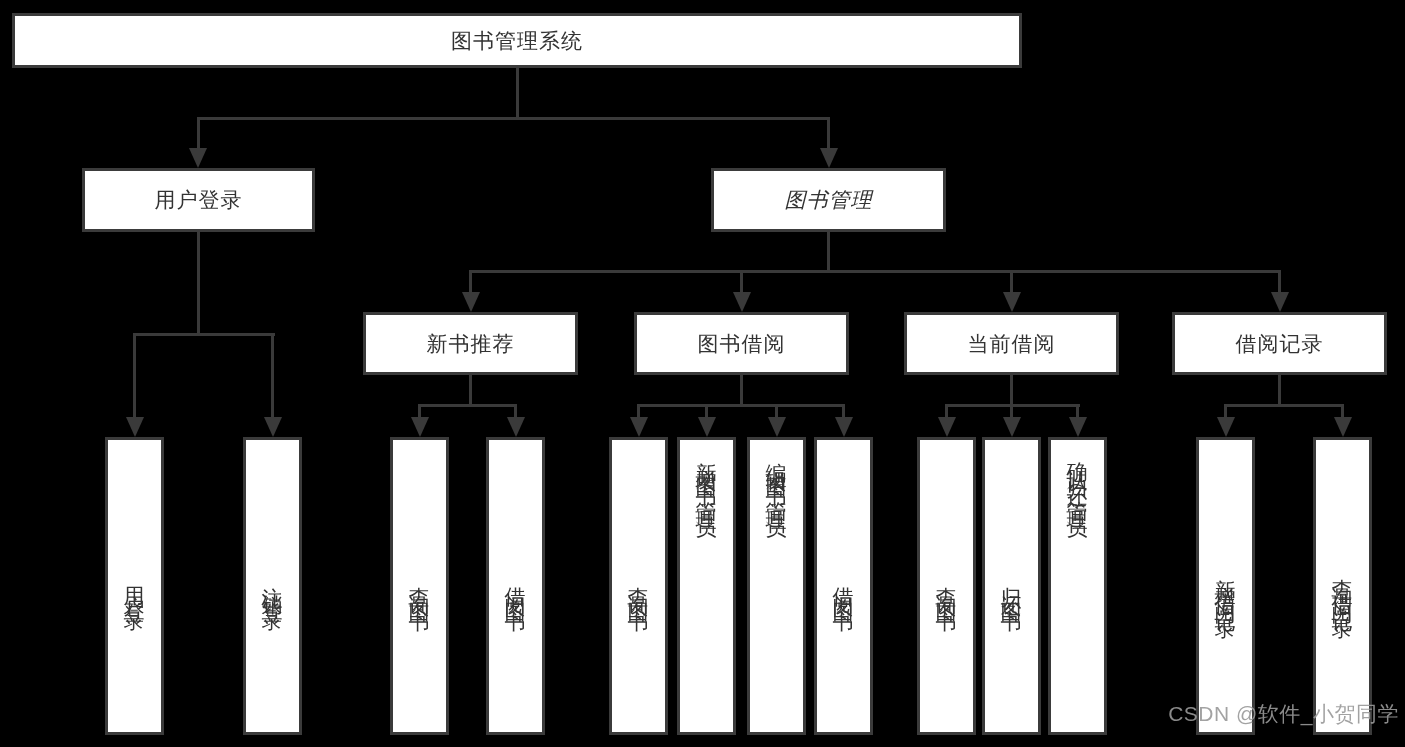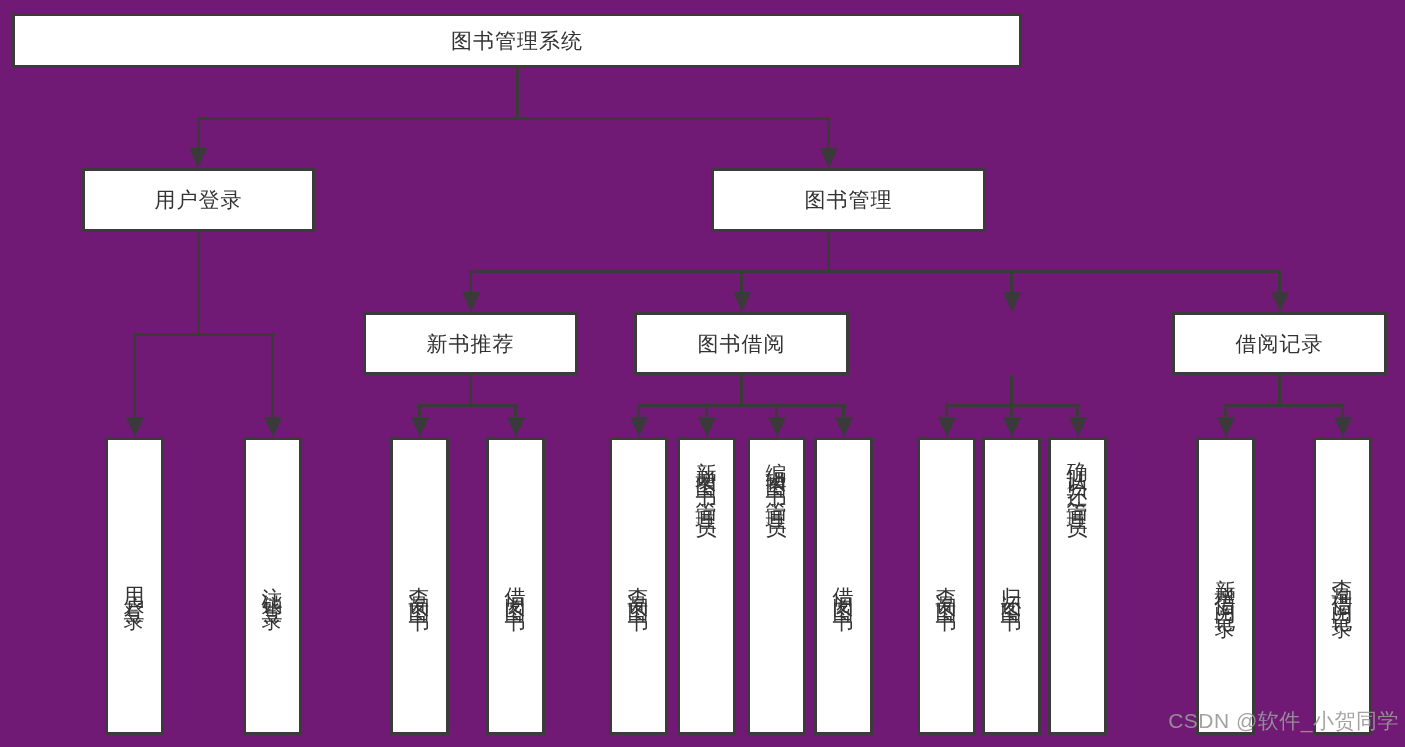--- a/index.html
+++ b/index.html
@@ -1,17 +1,17 @@
 <!DOCTYPE html>
 <html><head>
 <meta charset="utf-8">
 <style>
   html,body{margin:0;padding:0;background:#fff;}
   #canvas{
-    position:relative;width:1405px;height:747px;background:#701a75;overflow:hidden;
+    position:relative;width:1405px;height:747px;background:#000000;overflow:hidden;
     font-family:"Liberation Sans",sans-serif;color:#333333;
   }
   .hbox{
     position:absolute;border:3px solid #3b3b3b;background:#ffffff;box-sizing:border-box;
     display:flex;align-items:center;justify-content:center;
   }
   .hbox span{font-size:21px;color:#333333;letter-spacing:1px;}
   .vbox{
     position:absolute;border:3px solid #3b3b3b;background:#ffffff;box-sizing:border-box;
     width:59px;height:298px;top:437px;
@@ -22,45 +22,48 @@
     font-size:21px;line-height:1;letter-spacing:8px;color:#333333;
   }
   .vbox.vlong{justify-content:flex-start;padding-top:5px;}
   .line{position:absolute;background:#3a3a3a;}
   .arrow{
     position:absolute;width:0;height:0;
     border-left:9px solid transparent;border-right:9px solid transparent;
     border-top:20px solid #3a3a3a;
   }
   #watermark{
-    position:absolute;right:6px;bottom:12px;font-size:21px;color:#999999;opacity:.9;
+    position:absolute;right:6px;bottom:19px;font-size:21px;color:#999999;opacity:.9;
     letter-spacing:.5px;z-index:5;
   }
 </style>
 </head>
 <body>
 
 <div id="canvas">
 
   <div class="hbox" style="left:12px;top:13px;width:1010px;height:55px;">
     <span>图书管理系统</span>
   </div>
 
   <div class="hbox" style="left:82px;top:168px;width:233px;height:64px;">
     <span>用户登录</span>
   </div>
-  <div class="hbox" style="left:711px;top:168px;width:275px;height:64px;">
+  <div class="hbox" style="left:711px;top:168px;width:235px;height:64px;font-style:italic;">
     <span>图书管理</span>
   </div>
 
   <div class="hbox" style="left:634px;top:312px;width:215px;height:63px;">
     <span>图书借阅</span>
   </div>
   <div class="hbox" style="left:363px;top:312px;width:215px;height:63px;">
     <span>新书推荐</span>
+  </div>
+  <div class="hbox" style="left:904px;top:312px;width:215px;height:63px;">
+    <span>当前借阅</span>
   </div>
   <div class="hbox" style="left:1172px;top:312px;width:215px;height:63px;">
     <span>借阅记录</span>
   </div>
 
   <div class="vbox" style="left:105px;">
     <span>用户登录</span>
   </div>
   <div class="vbox" style="left:243px;">
     <span>注销登录</span>

